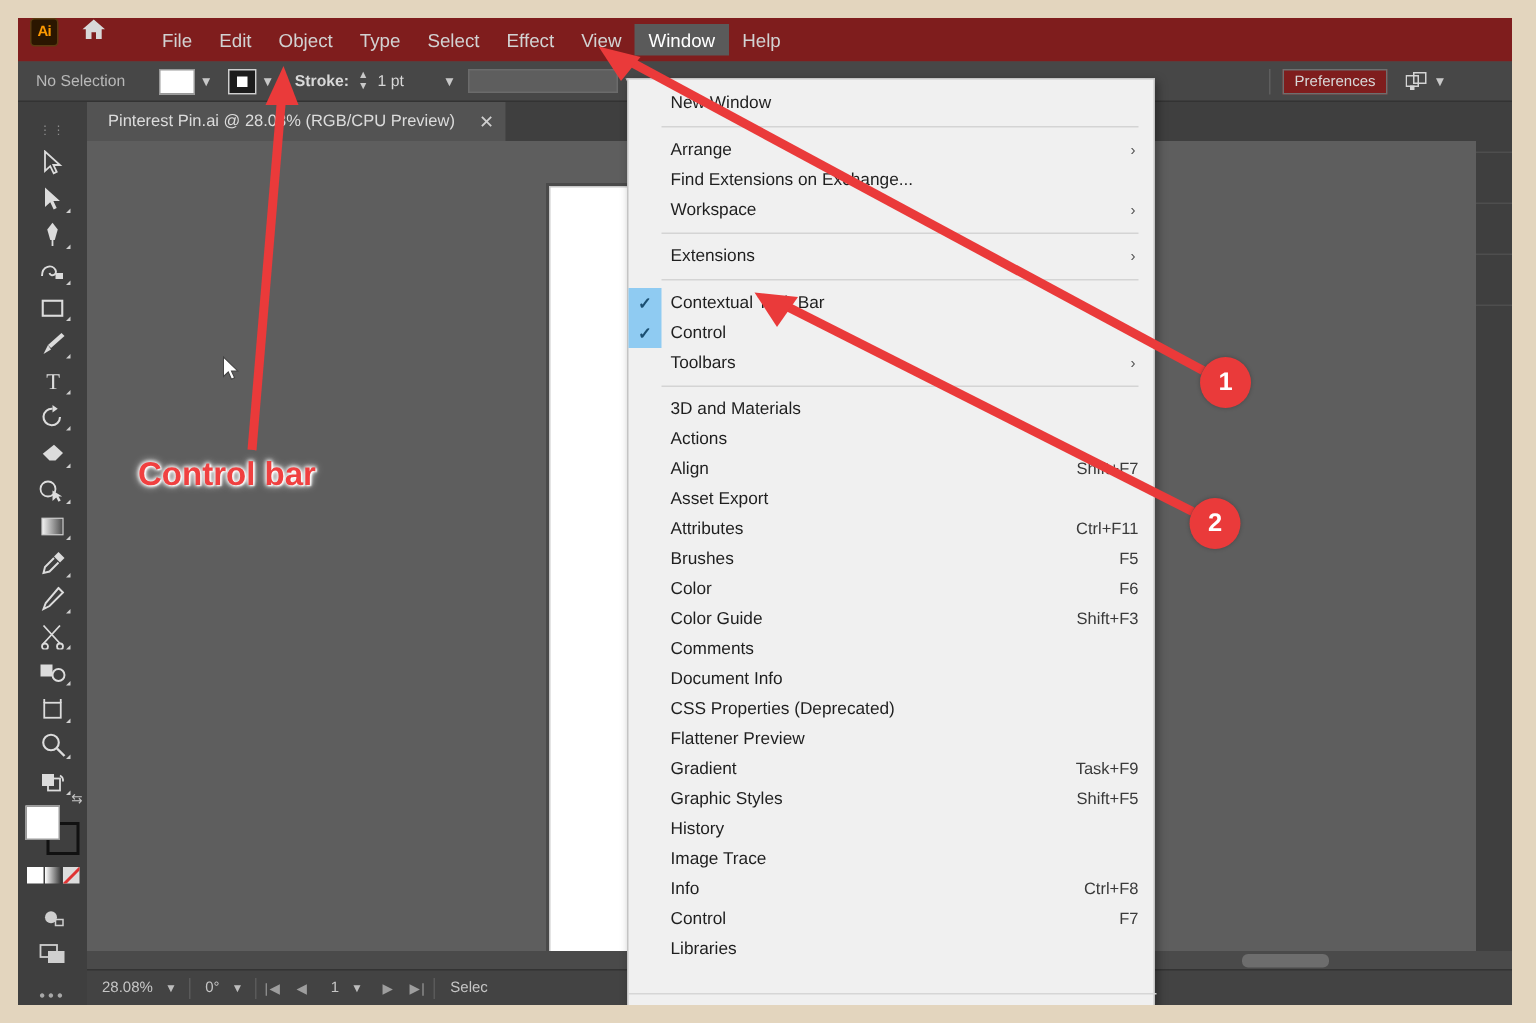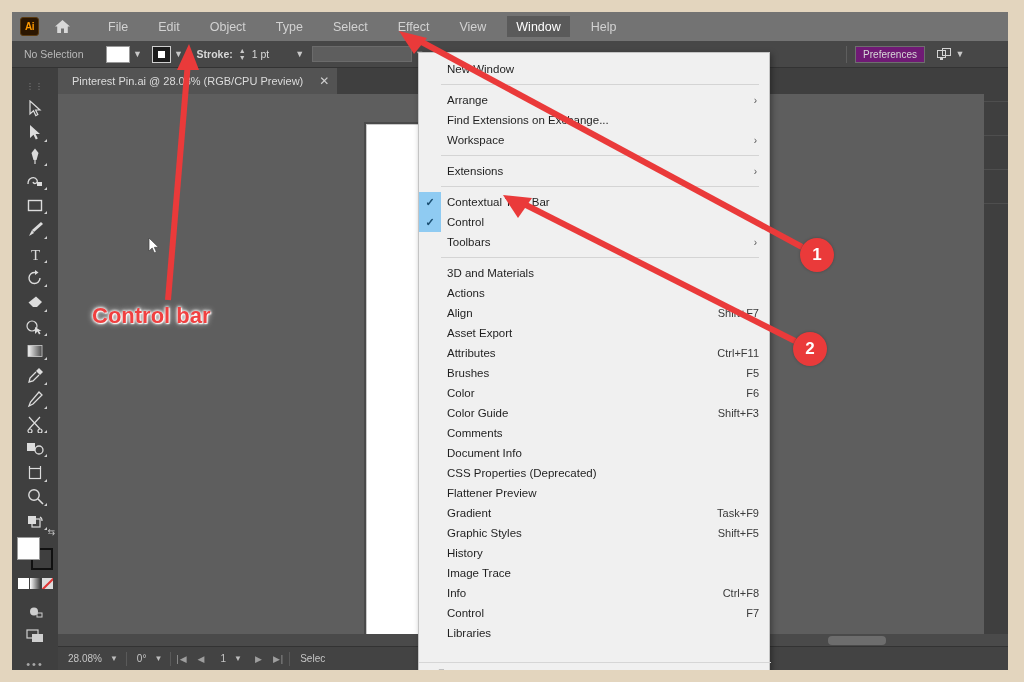--- a/index.html
+++ b/index.html
@@ -18,32 +18,32 @@
   #app {
     position: absolute; left: 12px; top: 12px;
     width: 996px; height: 658px;
     background: #535353;
     overflow: hidden;
   }
 
   
   #menubar {
     position: absolute; left: 0; top: 0; width: 996px; height: 29px;
-    background: #737373;
-    display: flex; align-items: center;
+    background: #7f1d1d;
+    display: flex; align-items: flex-start;
   }
   .ai-logo {
     width: 19px; height: 19px; margin-left: 8px;
     background: #2b1600; border: 1px solid #5a3a10; border-radius: 3px;
     color: #ff9a00; font-size: 10px; font-weight: bold;
     display: flex; align-items: center; justify-content: center;
     letter-spacing: -0.5px;
   }
   .home-icon { width: 26px; margin-left: 10px; display:flex; align-items:center; justify-content:center; }
-  .menubar-items { display: flex; align-items: center; margin-left: 24px; height: 29px; gap: 12px; }
+  .menubar-items { display: flex; align-items: center; margin-left: 24px; height: 29px; }
   .menu-item {
     color: #d2d2d2; font-size: 12.5px; padding: 4px 9px;
     height: 21px; display: flex; align-items: center;
     white-space: nowrap;
   }
   .menu-item.active { background: #5a5a5a; color: #ffffff; }
 
   
   #controlbar {
     position: absolute; left: 0; top: 29px; width: 996px; height: 27px;
@@ -75,21 +75,21 @@
     color: #d8d8d8; font-size: 10.5px; margin-left: 6px; width: 40px;
   }
   .cb-profile {
     width: 100px; height: 16px; background: #5e5e5e; margin-left: 4px;
     border: 1px solid #6b6b6b;
   }
   .cb-gap { flex: 1; }
   .cb-sep { width: 1px; height: 17px; background: #5e5e5e; margin: 0 8px; }
   .cb-btn {
     color: #d8d8d8; font-size: 10px; padding: 2px 7px;
-    border: 1px solid #6e6e6e; background: #701a75;
+    border: 1px solid #6e6e6e; background: #7f1d1d;
   }
   .cb-arrange { margin-left: 12px; display:flex; align-items:center; }
   .cb-right-pad { width: 40px; }
 
   
   #tabbar {
     position: absolute; left: 0; top: 56px; width: 996px; height: 26px;
     background: #3f3f3f; display: flex; align-items: flex-end;
   }
   #tabbar .tab-spacer { width: 46px; height: 26px; background: #3f3f3f; }

